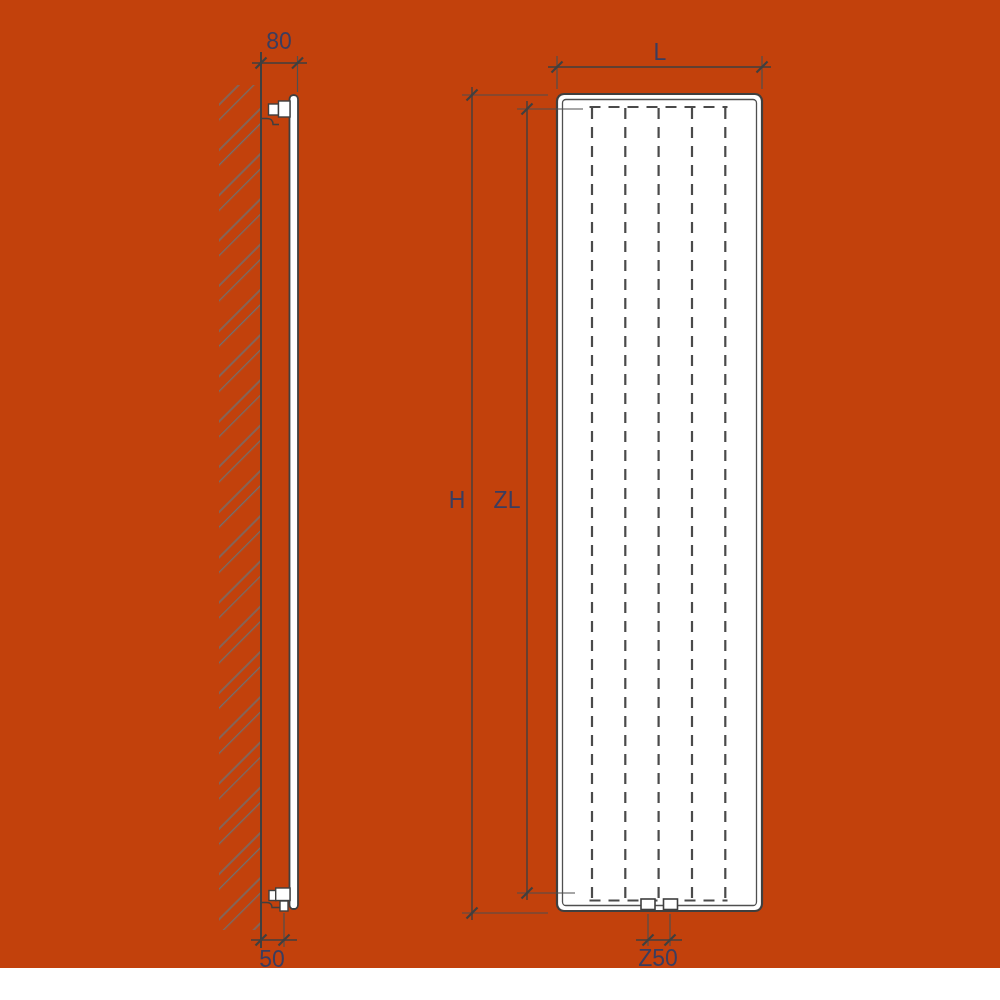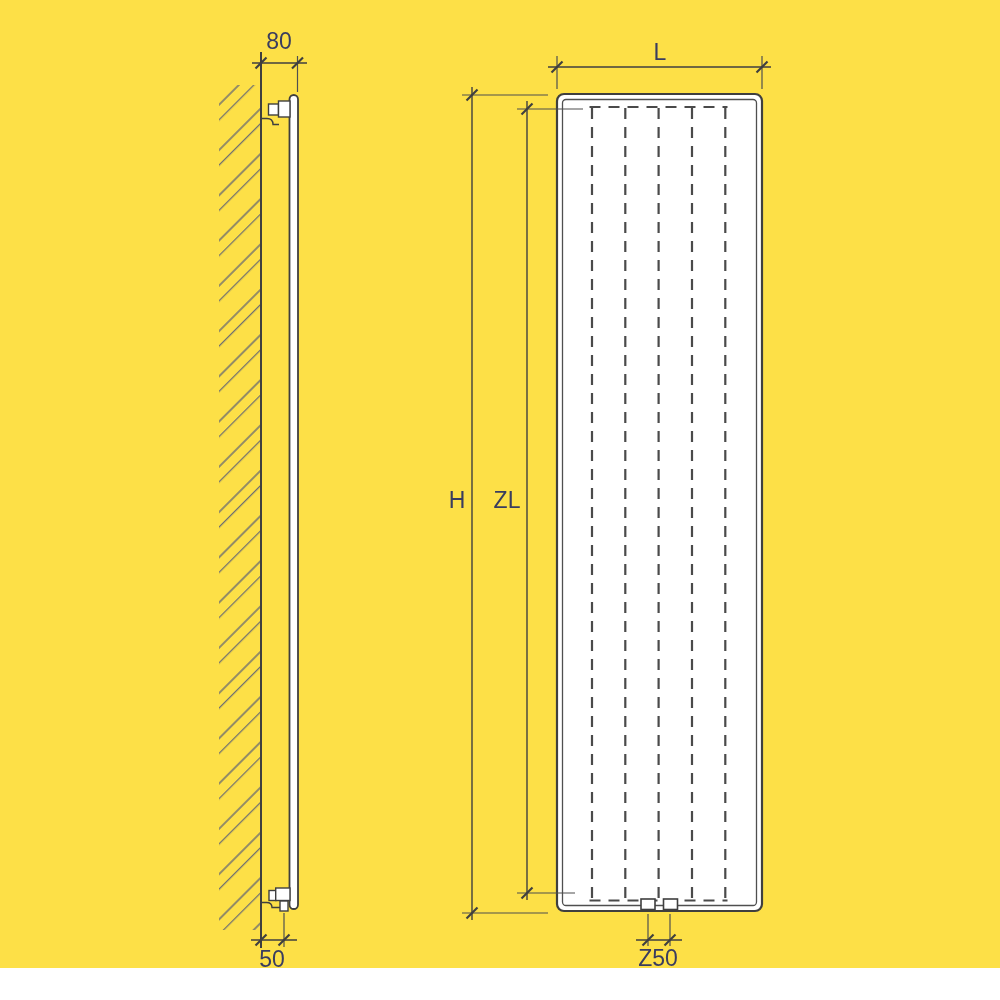--- a/index.html
+++ b/index.html
@@ -1,20 +1,20 @@
 <!DOCTYPE html>
 <html><head>
 <meta charset="utf-8">
 <style>
   html, body { margin: 0; padding: 0; background: #ffffff; }
   .canvas {
     position: relative;
     width: 1000px;
     height: 968px;
-    background: #fde047;
+    background: #c2410c;
     overflow: hidden;
   }
   svg { display: block; }
   .stroke-main   { stroke: #3f3f3f; fill: none; }
   .stroke-thin   { stroke: #4f4f4f; fill: none; }
   .fill-white    { fill: #ffffff; }
   .dim-label {
     font-family: "Liberation Sans", sans-serif;
     font-size: 23px;
     font-weight: 400;

